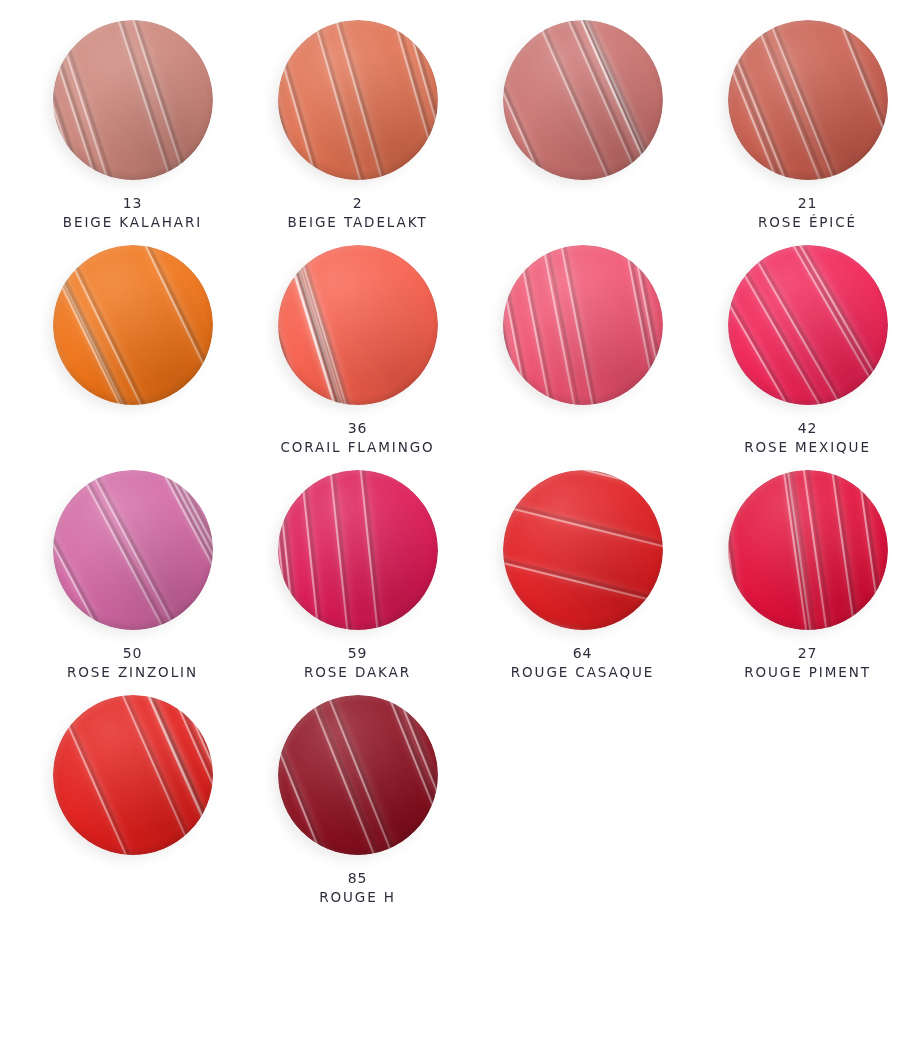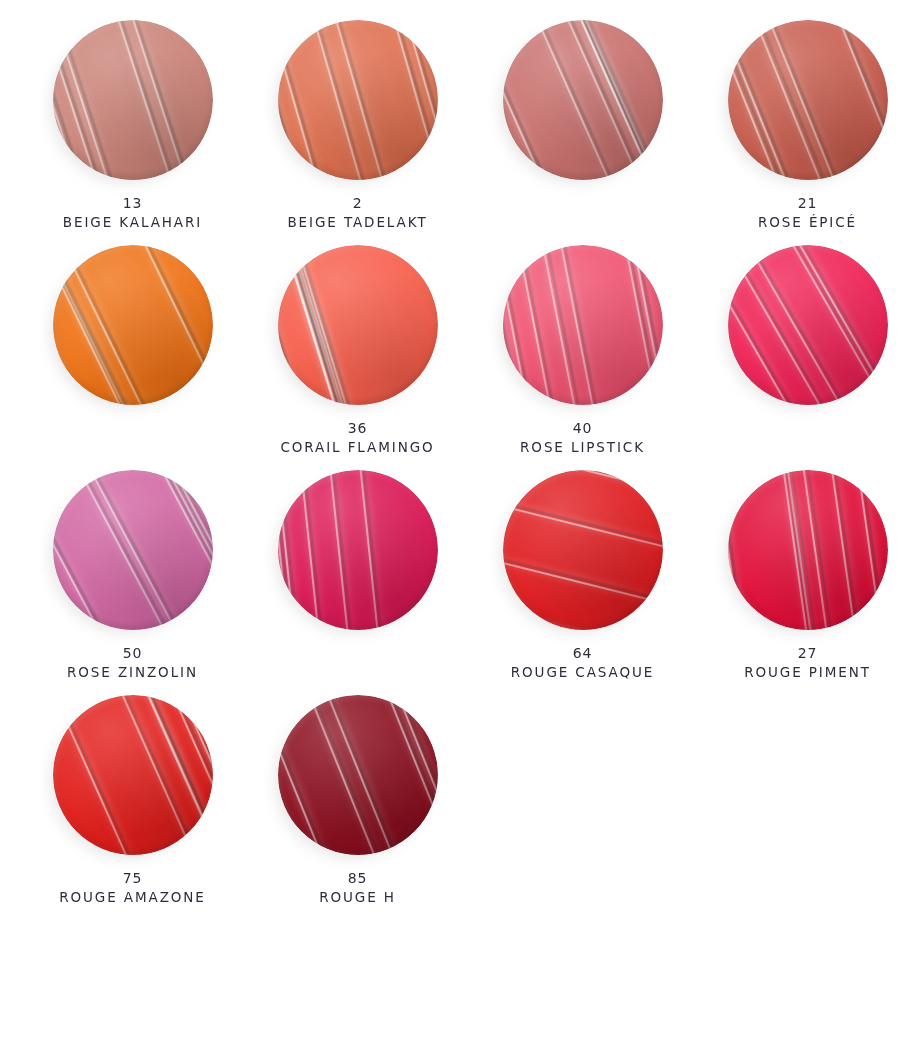--- a/index.html
+++ b/index.html
@@ -387,24 +387,20 @@
             <div class="streak hl" style="left: 22.0753%;"></div>
             <div class="streak sh" style="left: 23.2753%;"></div>
             <div class="streak wide" style="left: 17.2608%;"></div>
             <div class="streak hl" style="left: 17.6608%;"></div>
             <div class="streak sh" style="left: 18.8608%;"></div>
           </div>
           <div class="disc-light"></div>
           <div class="disc-rim"></div>
         </div>
       </div>
-      <div class="label-block">
-        <div class="shade-number">40</div>
-        <div class="shade-name">Rose Lipstick</div>
-      </div>
     </div>
     <div class="swatch-cell">
       <div class="disc-wrap">
         <div class="disc-shadow"></div>
         <div class="disc">
           <div class="disc-base" style="background: rgb(240, 36, 87);"></div>
           <div class="disc-streaks" style="transform: rotate(-30deg);">
             <div class="streak wide" style="left: 59.8593%;"></div>
             <div class="streak hl" style="left: 60.2593%;"></div>
             <div class="streak sh" style="left: 61.4593%;"></div>
@@ -421,20 +417,24 @@
             <div class="streak hl" style="left: 37.8975%;"></div>
             <div class="streak sh" style="left: 39.0975%;"></div>
             <div class="streak wide" style="left: 83.7497%;"></div>
             <div class="streak hl" style="left: 84.1497%;"></div>
             <div class="streak sh" style="left: 85.3497%;"></div>
           </div>
           <div class="disc-light"></div>
           <div class="disc-rim"></div>
         </div>
       </div>
+      <div class="label-block">
+        <div class="shade-number">42</div>
+        <div class="shade-name">Rose Mexique</div>
+      </div>
     </div>
     <div class="swatch-cell">
       <div class="disc-wrap">
         <div class="disc-shadow"></div>
         <div class="disc">
           <div class="disc-base" style="background: rgb(210, 104, 164);"></div>
           <div class="disc-streaks" style="transform: rotate(-28deg);">
             <div class="streak wide" style="left: 45.1373%;"></div>
             <div class="streak hl" style="left: 45.5373%;"></div>
             <div class="streak sh" style="left: 46.7373%;"></div>
@@ -481,20 +481,24 @@
             <div class="streak wide" style="left: 53.6719%;"></div>
             <div class="streak hl" style="left: 54.0719%;"></div>
             <div class="streak sh" style="left: 55.2719%;"></div>
             <div class="streak wide" style="left: 41.6833%;"></div>
             <div class="streak hl" style="left: 42.0833%;"></div>
             <div class="streak sh" style="left: 43.2833%;"></div>
           </div>
           <div class="disc-light"></div>
           <div class="disc-rim"></div>
         </div>
+      </div>
+      <div class="label-block">
+        <div class="shade-number">59</div>
+        <div class="shade-name">Rose Dakar</div>
       </div>
     </div>
     <div class="swatch-cell">
       <div class="disc-wrap">
         <div class="disc-shadow"></div>
         <div class="disc">
           <div class="disc-base" style="background: rgb(224, 30, 34);"></div>
           <div class="disc-streaks" style="transform: rotate(-76deg);">
             <div class="streak wide" style="left: 15.6935%;"></div>
             <div class="streak hl" style="left: 16.0935%;"></div>
@@ -583,24 +587,20 @@
             <div class="streak hl" style="left: 34.5216%;"></div>
             <div class="streak sh" style="left: 35.7216%;"></div>
             <div class="streak wide" style="left: 76.2627%;"></div>
             <div class="streak hl" style="left: 76.6627%;"></div>
             <div class="streak sh" style="left: 77.8627%;"></div>
           </div>
           <div class="disc-light"></div>
           <div class="disc-rim"></div>
         </div>
       </div>
-      <div class="label-block">
-        <div class="shade-number">75</div>
-        <div class="shade-name">Rouge Amazone</div>
-      </div>
     </div>
     <div class="swatch-cell">
       <div class="disc-wrap">
         <div class="disc-shadow"></div>
         <div class="disc">
           <div class="disc-base" style="background: rgb(140, 16, 32);"></div>
           <div class="disc-streaks" style="transform: rotate(-22deg);">
             <div class="streak wide" style="left: 43.5278%;"></div>
             <div class="streak hl" style="left: 43.9278%;"></div>
             <div class="streak sh" style="left: 45.1278%;"></div>

